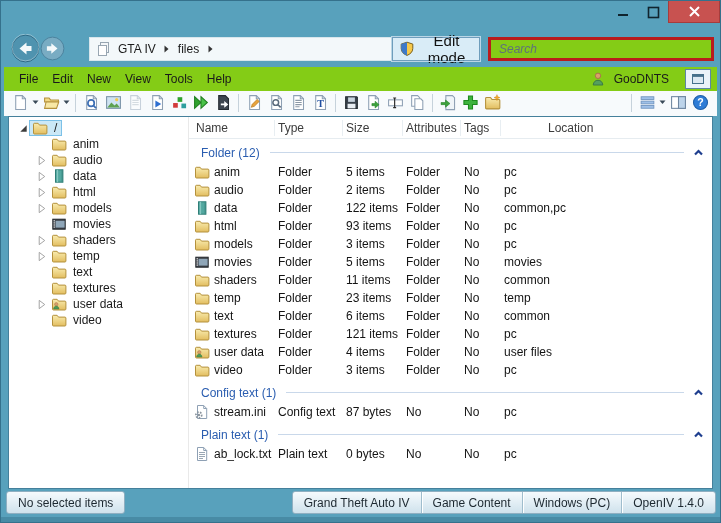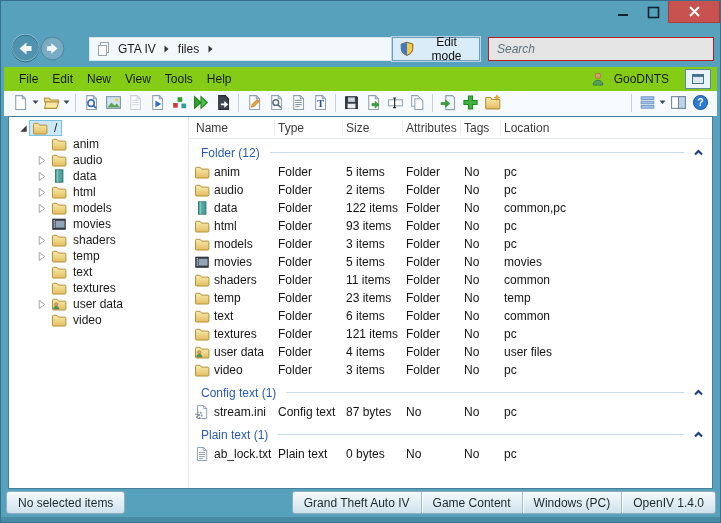--- a/index.html
+++ b/index.html
@@ -14,22 +14,22 @@
   .wbtn.close{width:52px;background:#C85250;border:1px solid #A63C3C;border-top:none;}
 
   
   .navbar{height:36px;position:relative;flex:none;}
   .nav-circle{position:absolute;top:3px;width:29px;height:29px;border-radius:50%;}
   .nav-circle.back{left:10px;}
   .nav-circle.fwd{left:39px;top:5px;width:25px;height:25px;}
   .breadcrumb{position:absolute;left:88px;top:6px;width:328px;height:24px;background:#F3F8FA;border:1px solid #D8E6EC;display:flex;align-items:center;padding:0 6px;font-size:12px;color:#1A1A1A;}
   .crumb{padding:0 6px;}
   .crumb-arrow{width:10px;display:inline-flex;justify-content:center;}
-  .edit-mode{position:absolute;left:391px;top:6px;width:88px;height:24px;background:#D9ECF7;border:1px solid #6E9DBC;outline:1px solid #BAD6E6;display:flex;align-items:center;justify-content:center;gap:5px;font-size:12px;font-family:inherit;color:#111;cursor:default;}
-  .search{position:absolute;left:487px;top:6px;width:226px;height:24px;background:#e5e5e5;border:1px solid #b91c1c;font-size:12px;padding:0 8px;font-family:inherit;color:#333;}
+  .edit-mode{position:absolute;left:391px;top:6px;width:88px;height:24px;background:#D9ECF7;border:1px solid #6E9DBC;outline:1px solid #BAD6E6;display:flex;align-items:center;justify-content:center;gap:5px;font-size:15px;font-family:inherit;color:#111;cursor:default;}
+  .search{position:absolute;left:487px;top:6px;width:226px;height:24px;background:#84cc16;border:3px solid #b91c1c;font-size:12px;padding:0 8px;font-family:inherit;color:#333;}
   .search::placeholder{font-style:italic;color:#5F707C;}
 
   
   .menubar{height:24px;margin:0 3px;background:#84cc16;display:flex;align-items:center;padding:0 6px 0 8px;flex:none;font-size:12px;color:#1A1A1A;}
   .menu-item{padding:2px 7px;}
   .user-area{margin-left:auto;display:flex;align-items:center;gap:8px;}
   .winmode-btn{width:26px;height:20px;margin-left:8px;background:#EAF3F9;border:1px solid #5D87A4;display:flex;align-items:center;justify-content:center;padding:0;}
 
   
   .toolbar{height:25px;margin:0 3px;background:#F7FAFC;display:flex;align-items:center;padding:0 6px 2px 5px;flex:none;}
@@ -49,21 +49,21 @@
   .trow.root{padding-left:9px;}
   .trow.child{padding-left:27px;}
   .sel-wrap{display:flex;align-items:center;background:#CBE8F6;border:1px solid #7CC1E8;height:16px;}
   .sel-wrap .nico{margin-left:1px;}
 
   .flist{flex:1;min-width:0;font-size:12px;color:#141414;overflow:hidden;border-left:1px solid #E9E9E9;}
   .fl-grid{display:grid;grid-template-columns:86px 68px 60px 58px 40px 1fr;align-items:center;}
   .fl-header{height:22px;border-bottom:1px solid #E6ECF0;color:#3C3C3C;}
   .fl-header .hcell{height:16px;line-height:16px;padding-left:3px;border-right:1px solid #E8EEF2;}
   .fl-header .hcell:first-child{padding-left:7px;}
-  .fl-header .hcell:last-child{border-right:none;}
+  .fl-header .hcell:last-child{border-right:none;margin-left:44px;}
   .group-hdr{display:flex;align-items:center;height:21px;margin-top:3px;color:#2A5DB0;padding:0 8px 0 12px;}
   .gh-line{flex:1;height:1px;background:#C9D8EA;margin:0 9px 0 10px;}
   .frow{height:18px;}
   .frow .cell{padding-left:3px;white-space:nowrap;overflow:hidden;}
   .name-cell{display:flex;align-items:center;padding-left:4px !important;}
   .name-cell .nico{width:17px;height:16px;display:flex;align-items:center;justify-content:center;margin-right:4px;flex:none;}
 
   
   .statusbar{height:33px;position:relative;flex:none;}
   .sb-panel{position:absolute;top:2px;height:23px;border:1px solid #8FAFC1;border-radius:3px;background:linear-gradient(#F5FAFD,#CFE2EC);display:flex;align-items:center;font-size:12px;color:#1C2830;}

